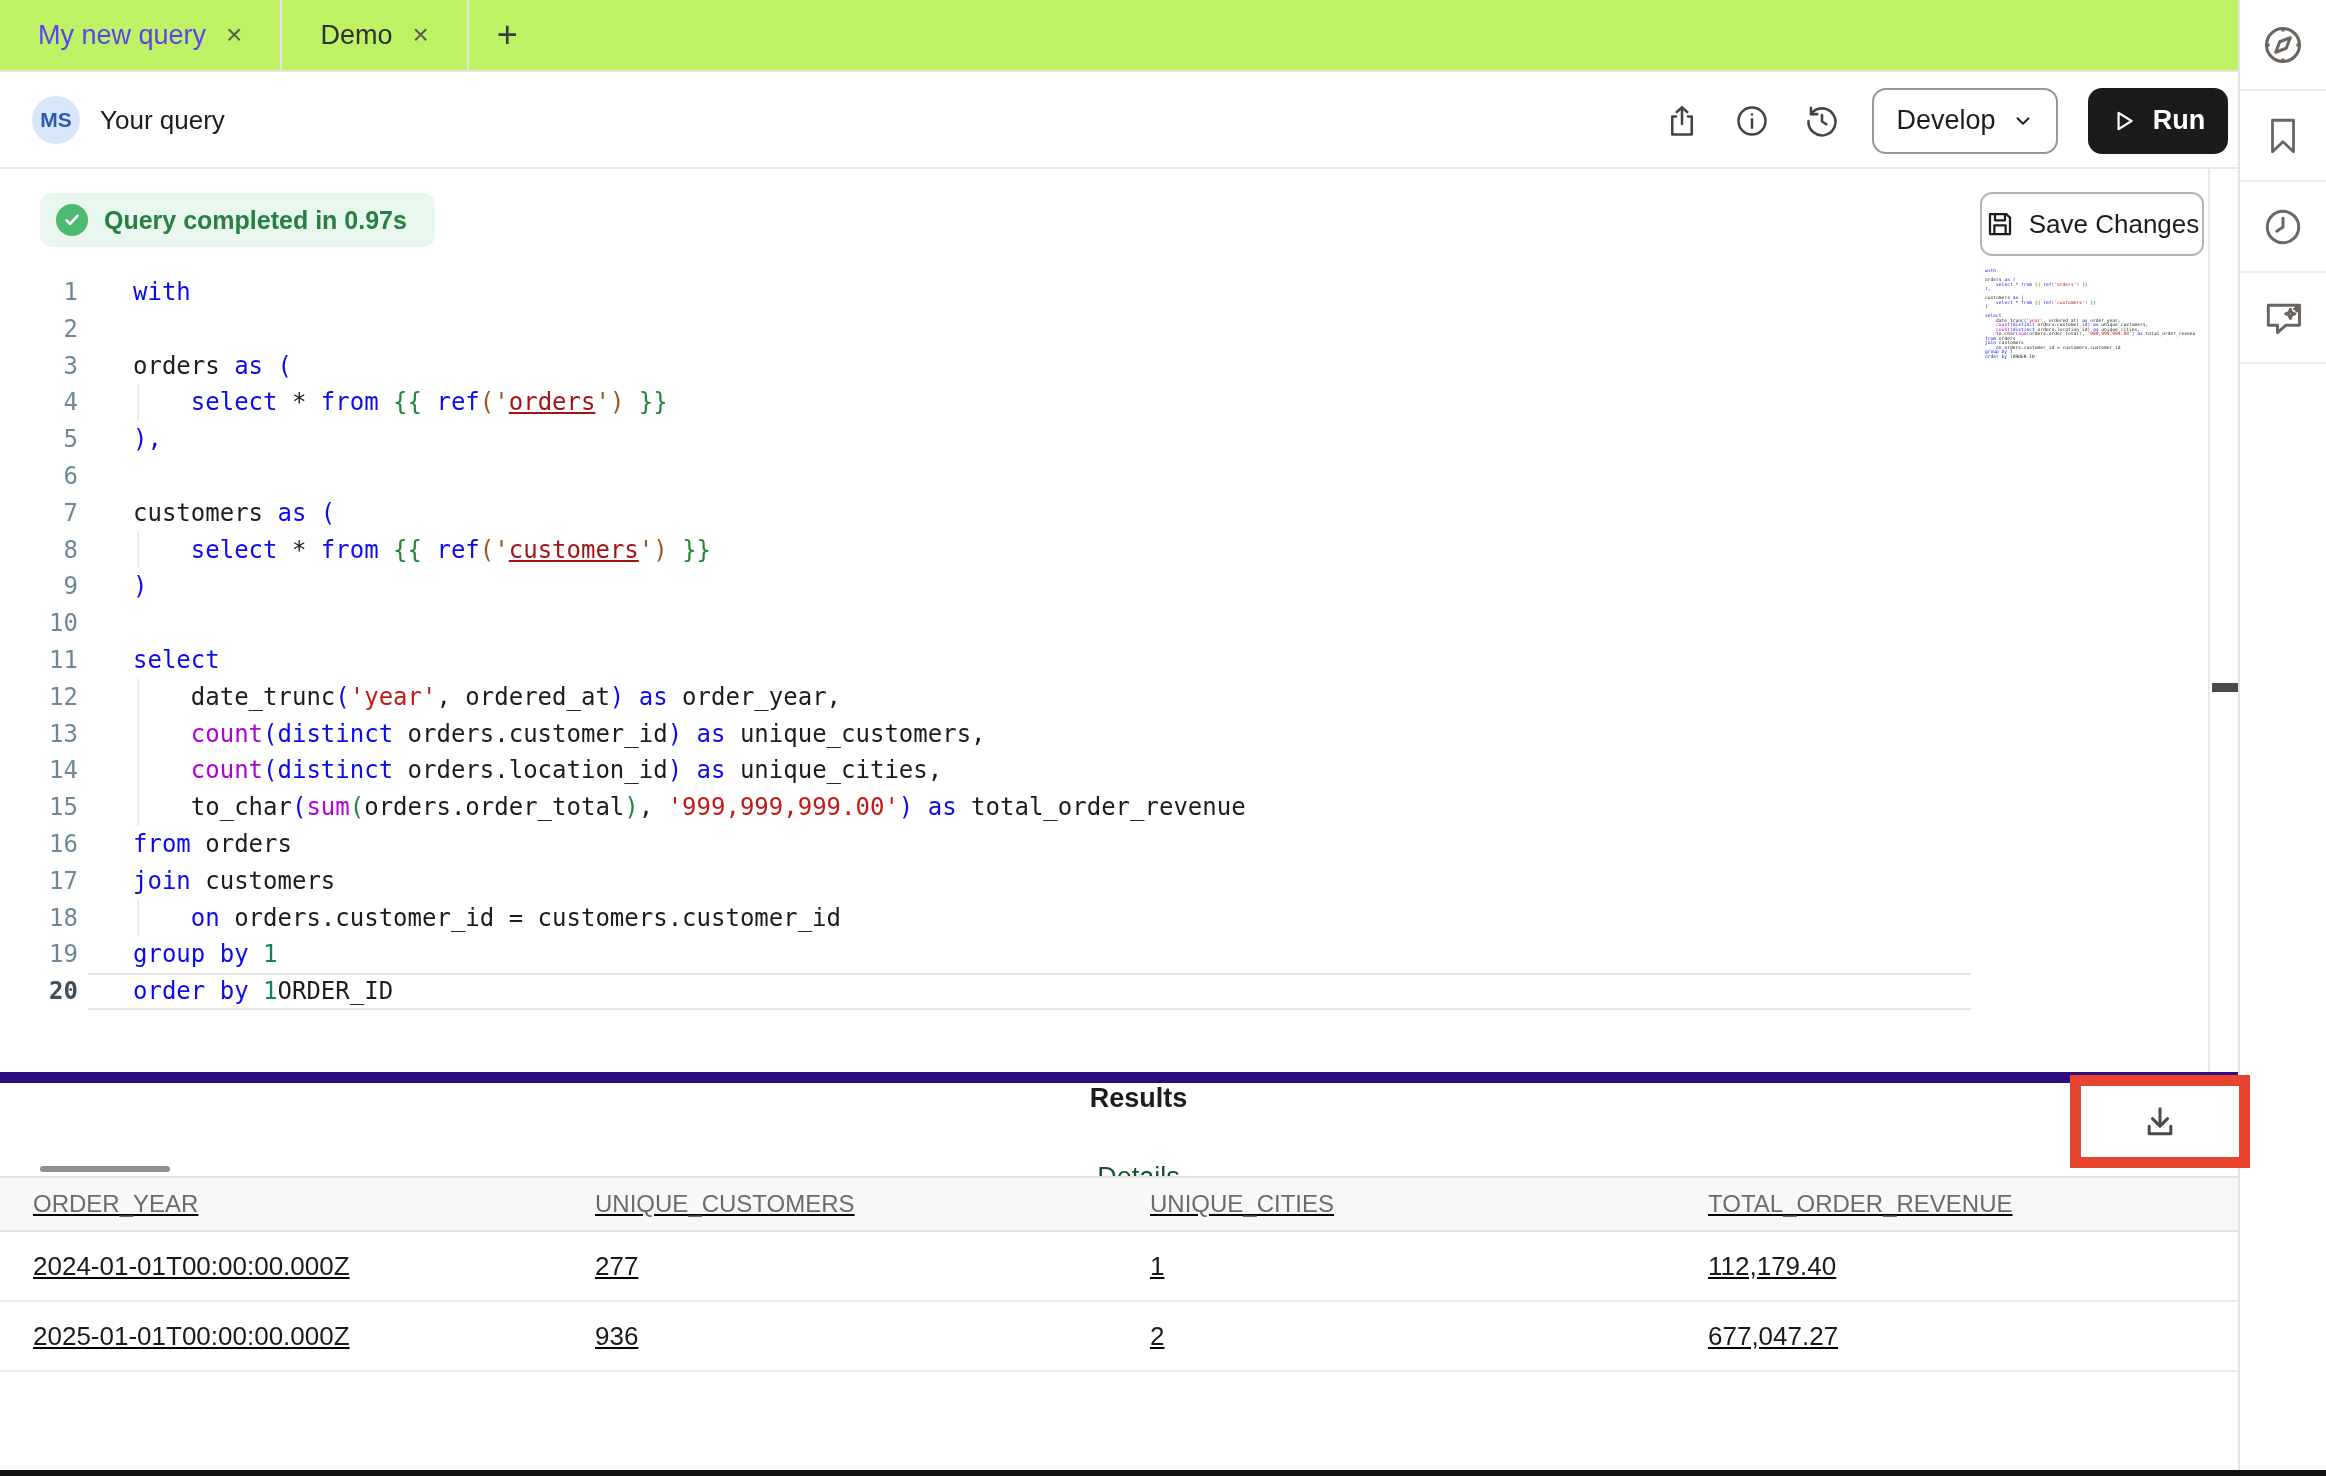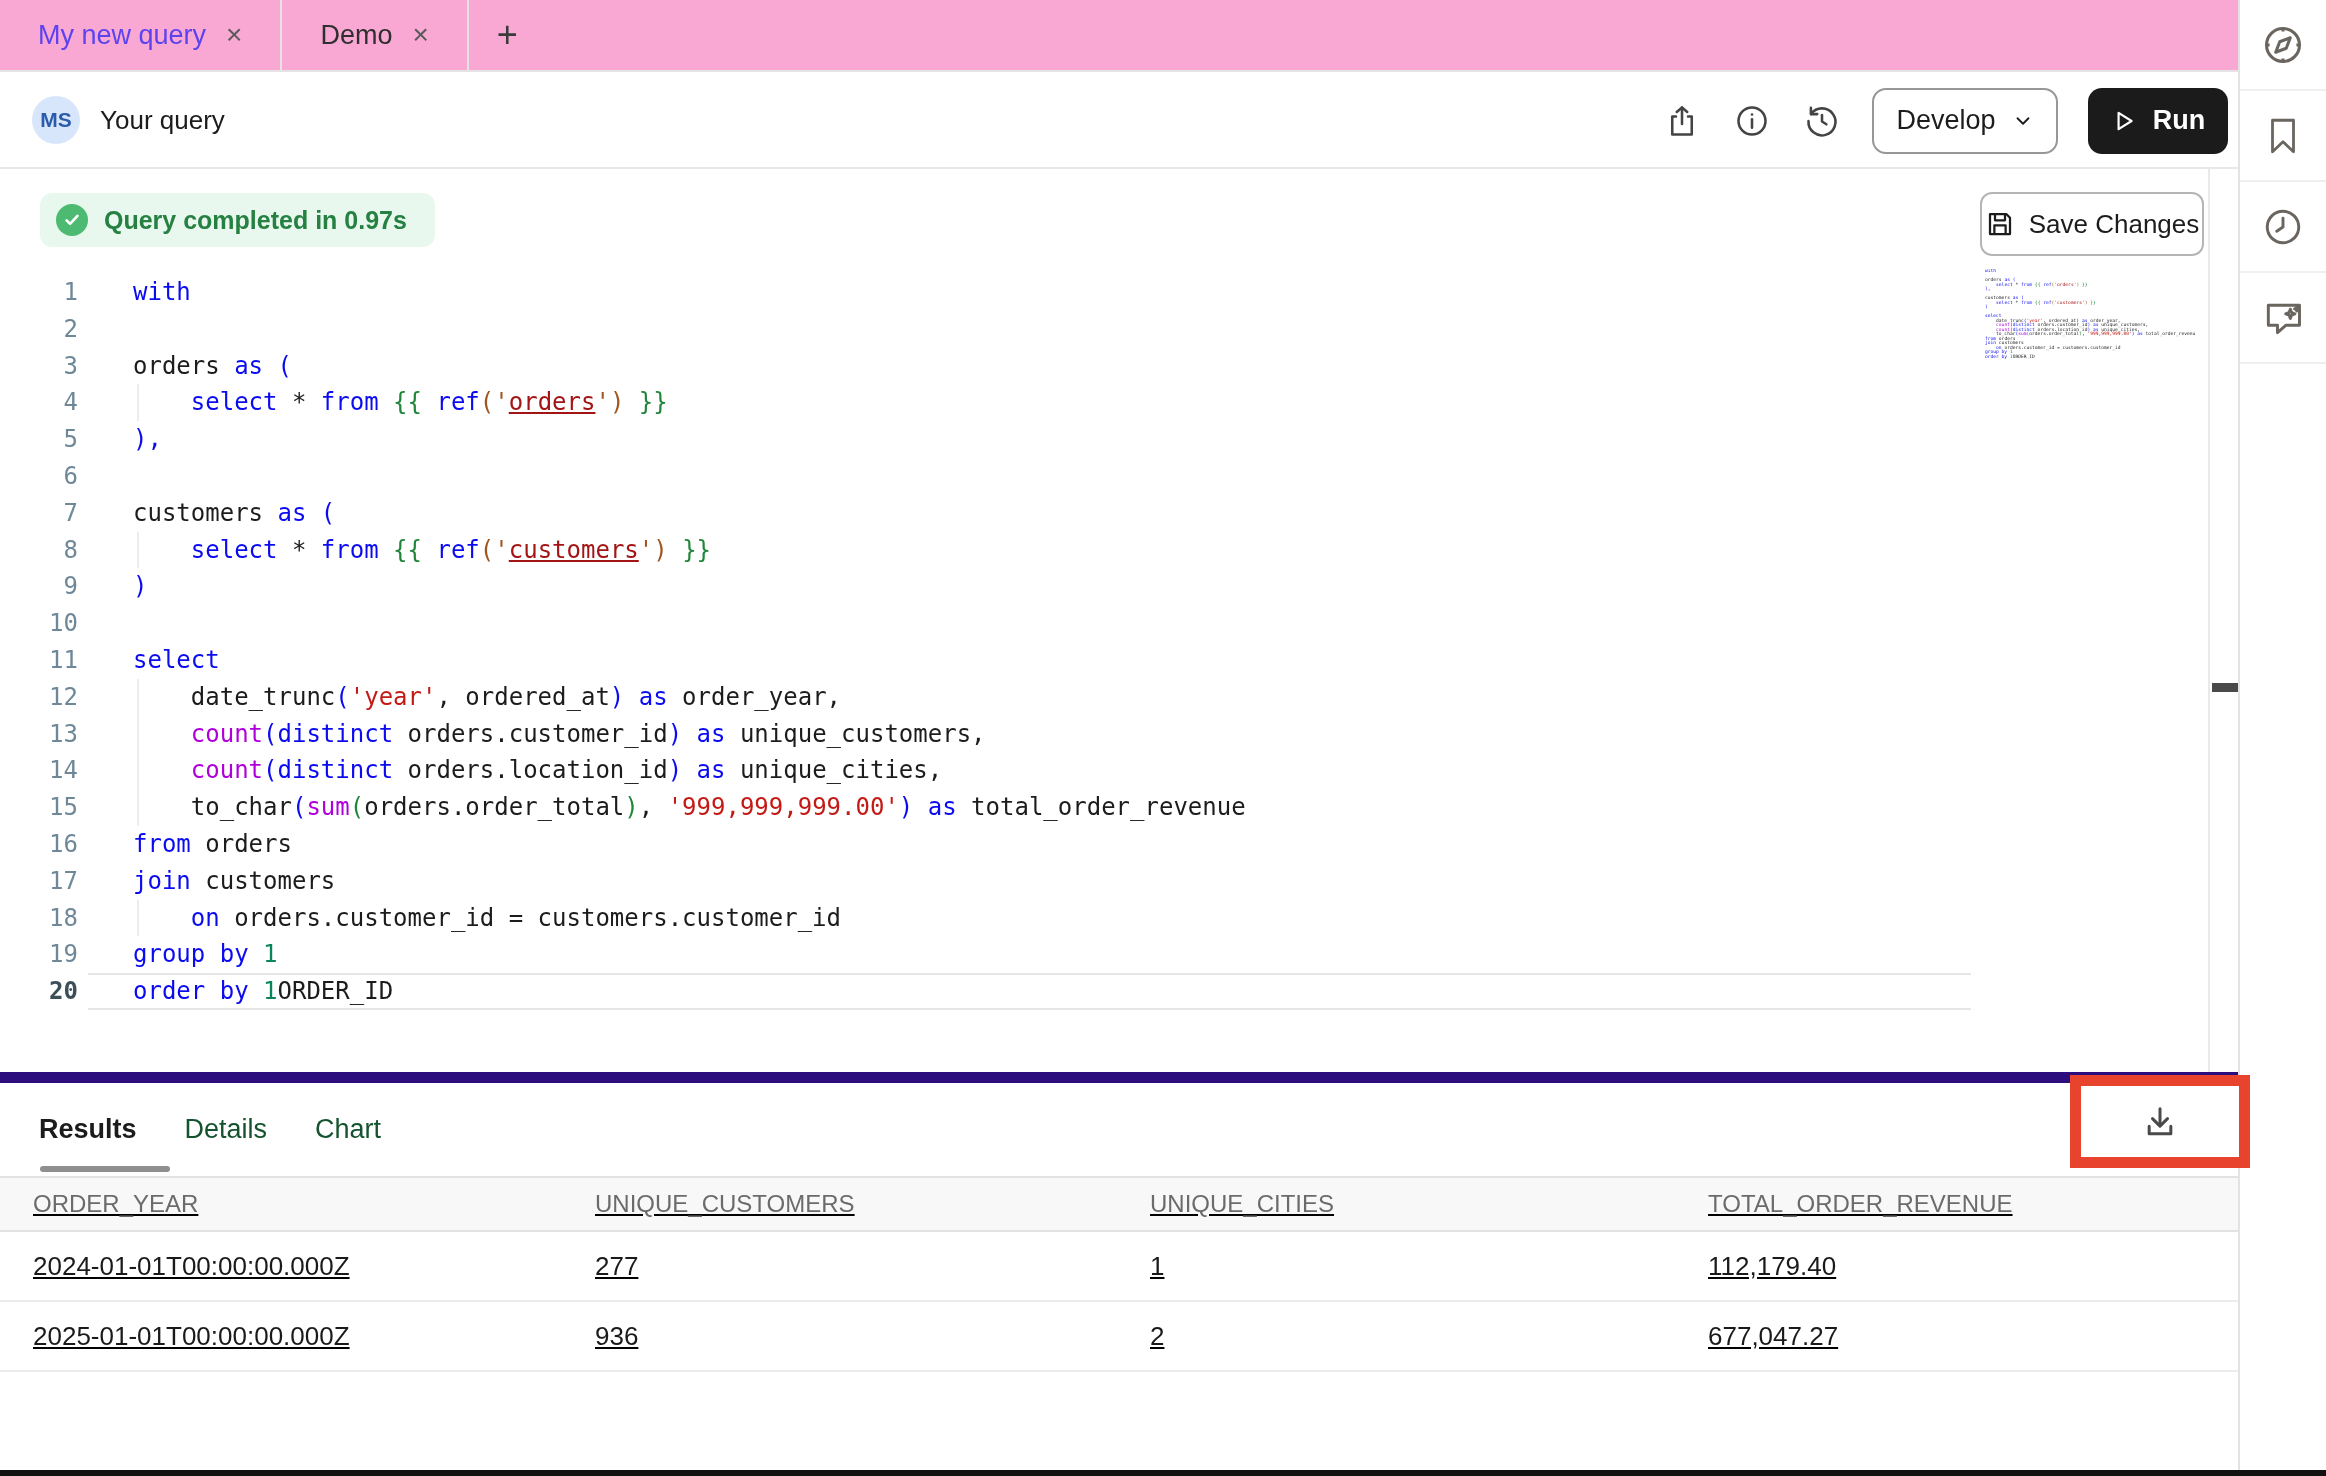--- a/index.html
+++ b/index.html
@@ -1,20 +1,20 @@
 <!DOCTYPE html>
 <html style="--accent: #5b43f0; --divider-purple: #2b0d7d; --annotation-red: #e8432c; --success-green: #258041; --success-bg: #e9f8ee; --run-bg: #1b1b1b; --syn-kw: #0b0bf0; --syn-fn: #af00db; --syn-str: #c41a16; --syn-link: #a31515; --syn-jinja: #22863a; --syn-jparen: #a0561f; --syn-num: #098658; --syn-text: #1c1c1c; --syn-lineno: #6e8898; --syn-lineno-active: #3e4e57;"><head>
 <meta charset="utf-8">
 <style>
   * { margin:0; padding:0; box-sizing:border-box; }
   html,body { width:2326px; height:1476px; background:#fff; font-family:"Liberation Sans", sans-serif; overflow:hidden; }
   #app { position:relative; width:2326px; height:1476px; background:#fff; }
 
   
-  #tabbar { position:absolute; left:0; top:0; width:2238px; height:72px; border-bottom:2px solid #e4e4e4; display:flex; align-items:stretch; background:#f9a8d4; }
+  #tabbar { position:absolute; left:0; top:0; width:2238px; height:72px; border-bottom:2px solid #e4e4e4; display:flex; align-items:stretch; background:#bef264; }
   .doc-tab { display:flex; align-items:center; gap:20px; padding:0 38px; border-right:2px solid #e4e4e4; font-size:27px; color:#2f2f2f; cursor:pointer; }
   .doc-tab.active { color:var(--accent,#5b43f0); }
   .tab-close { font-size:28px; color:#5a5a5a; line-height:1; }
   .new-tab { display:flex; align-items:center; padding:0 28px; font-size:36px; color:#3a3a3a; font-weight:300; cursor:pointer; }
 
   
   #header { position:absolute; left:0; top:72px; width:2238px; height:97px; border-bottom:2px solid #e8e8e8; background:#fff;padding-left:37px; }
   #avatar { position:absolute; left:32px; top:24px; width:48px; height:48px; border-radius:50%; background:#d8e6fb; color:#2b5bab; font-weight:700; font-size:21px; display:flex; align-items:center; justify-content:center; }
   #query-title { position:absolute; left:100px; top:33px; font-size:26px; color:#1c1c1c; }
   #header-actions { position:absolute; left:1662px; top:0; height:97px; display:flex; align-items:center; gap:30px; }
@@ -60,21 +60,21 @@
   #scroll-track { position:absolute; left:2208px; top:169px; width:30px; height:903px; border-left:2px solid #e9e9e9; }
   #scroll-thumb { position:absolute; left:2px; top:514px; width:26px; height:9px; background:#4a4a4a; }
 
   
   #v-divider { position:absolute; left:2238px; top:0; width:2px; height:1476px; background:#e3e3e3; }
   #sidebar { position:absolute; left:2240px; top:0; width:86px; height:1476px; background:#fff; }
   .side-cell { height:91px; border-bottom:2px solid #efefef; display:flex; align-items:center; justify-content:center; color:#6a655f; cursor:pointer; }
 
   
   #purple-bar { position:absolute; left:0; top:1072px; width:2238px; height:11px; background:var(--divider-purple,#2b0d7d); cursor:row-resize; }
-  #results-tabs-row { position:absolute; left:0; top:1083px; width:2238px; height:93px; background:#fff; display:flex; align-items:center; gap:48px; padding-left:39px; }
+  #results-tabs-row { position:absolute; left:0; top:1083px; width:2238px; height:93px; background:#fff; display:flex; align-items:center; gap:48px; padding-left:39px;flex-direction:column; }
   .rtab { font-size:27px; color:#14532d; font-weight:400; cursor:pointer; }
   .rtab.active { color:#1c1c1c; font-weight:700; }
   #tab-underline { position:absolute; left:40px; top:1166px; width:130px; height:6px; background:#8f8f8f; border-radius:3px; }
 
   #red-box { position:absolute; left:2070px; top:1075px; width:180px; height:93px; border:11px solid var(--annotation-red,#e8432c); z-index:5; background:transparent; pointer-events:none; }
   #download-btn { position:absolute; left:0; top:0; right:0; bottom:0; background:#fff; display:flex; align-items:center; justify-content:center; color:#4a4a4a; pointer-events:auto; cursor:pointer; }
 
   #results-table { position:absolute; left:0; top:1176px; width:2238px;text-decoration:underline; }
   .trow { display:grid; grid-template-columns:562px 555px 558px auto; padding-left:33px; align-items:center; }
   #table-head { height:56px; background:#f8f8f8; border-top:2px solid #e2e2e2; border-bottom:2px solid #e2e2e2; }

